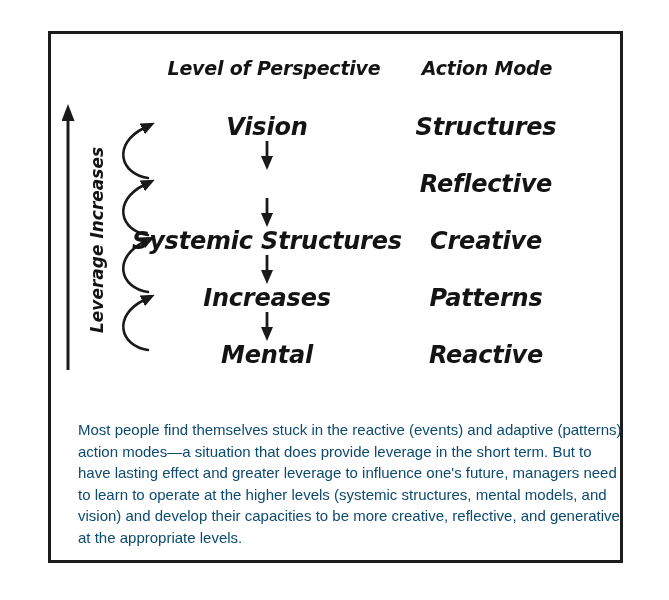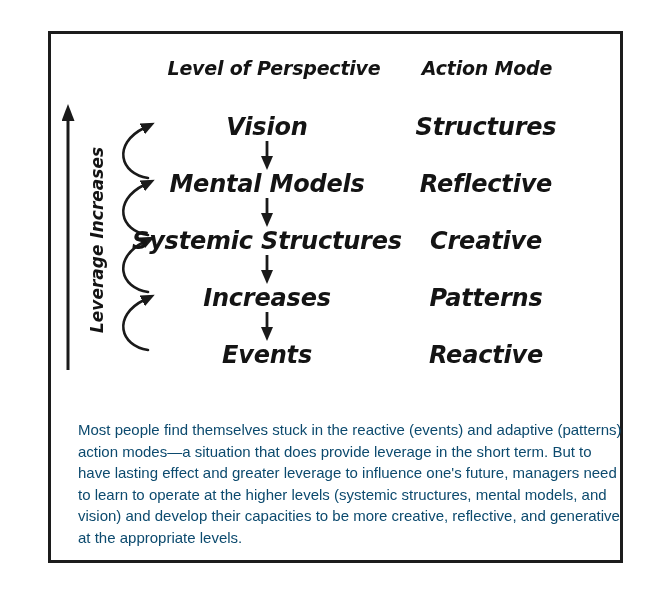--- a/index.html
+++ b/index.html
@@ -102,24 +102,23 @@
       <line x1="267" y1="312" x2="267" y2="329" stroke="#1a1a1a" stroke-width="2.8" marker-end="url(#ah)"></line>
     </g>
   </svg>
 
   <div class="lbl hdr" style="left:274px;top:68px">Level of Perspective</div>
   <div class="lbl hdr" style="left:487px;top:68px">Action Mode</div>
 
   <div class="leverage">Leverage Increases</div>
 
   <div class="lbl" style="left:267px;top:127px">Vision</div>
-  <div class="lbl" style="left:267px;top:184px">Mental Models</div>
   <div class="lbl" style="left:267px;top:241px">Systemic Structures</div>
   <div class="lbl" style="left:267px;top:298px">Increases</div>
-  <div class="lbl" style="left:267px;top:355px">Events</div>
+  <div class="lbl" style="left:267px;top:355px">Mental</div>
 
   <div class="lbl" style="left:486px;top:127px">Structures</div>
   <div class="lbl" style="left:486px;top:184px">Reflective</div>
   <div class="lbl" style="left:486px;top:241px">Creative</div>
   <div class="lbl" style="left:486px;top:298px">Patterns</div>
   <div class="lbl" style="left:486px;top:355px">Reactive</div>
 
   <div class="caption">Most people find themselves stuck in the reactive (events) and adaptive (patterns) action modes—a situation that does provide leverage in the short term. But to have lasting effect and greater leverage to influence one's future, managers need to learn to operate at the higher levels (systemic structures, mental models, and vision) and develop their capacities to be more creative, reflective, and generative at the appropriate levels.</div>
 
 </div>

